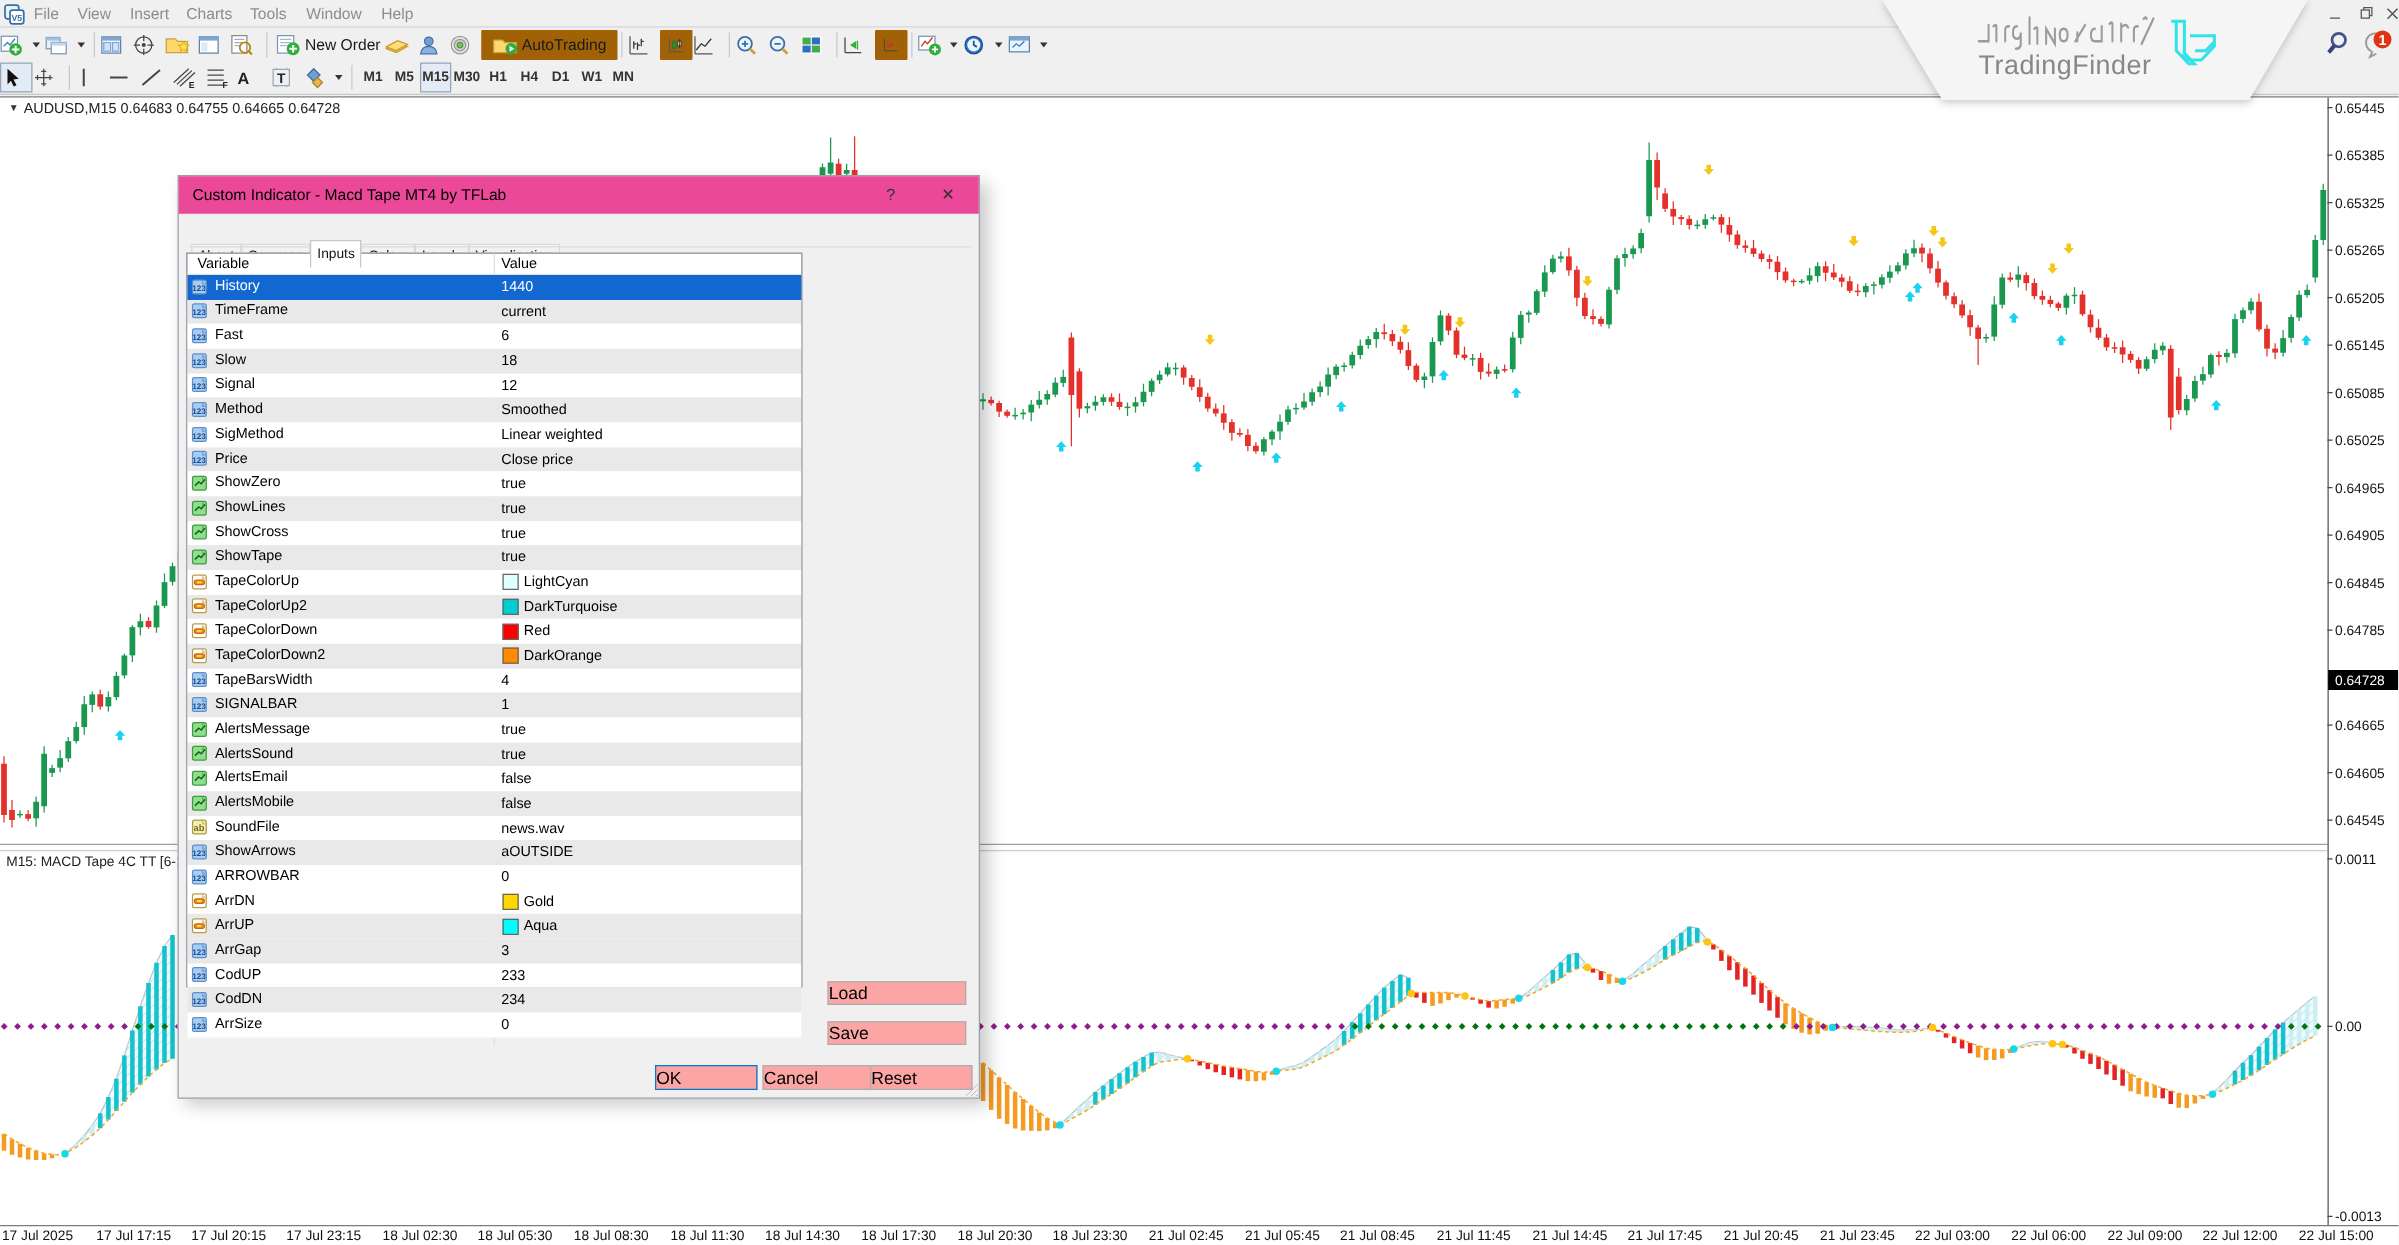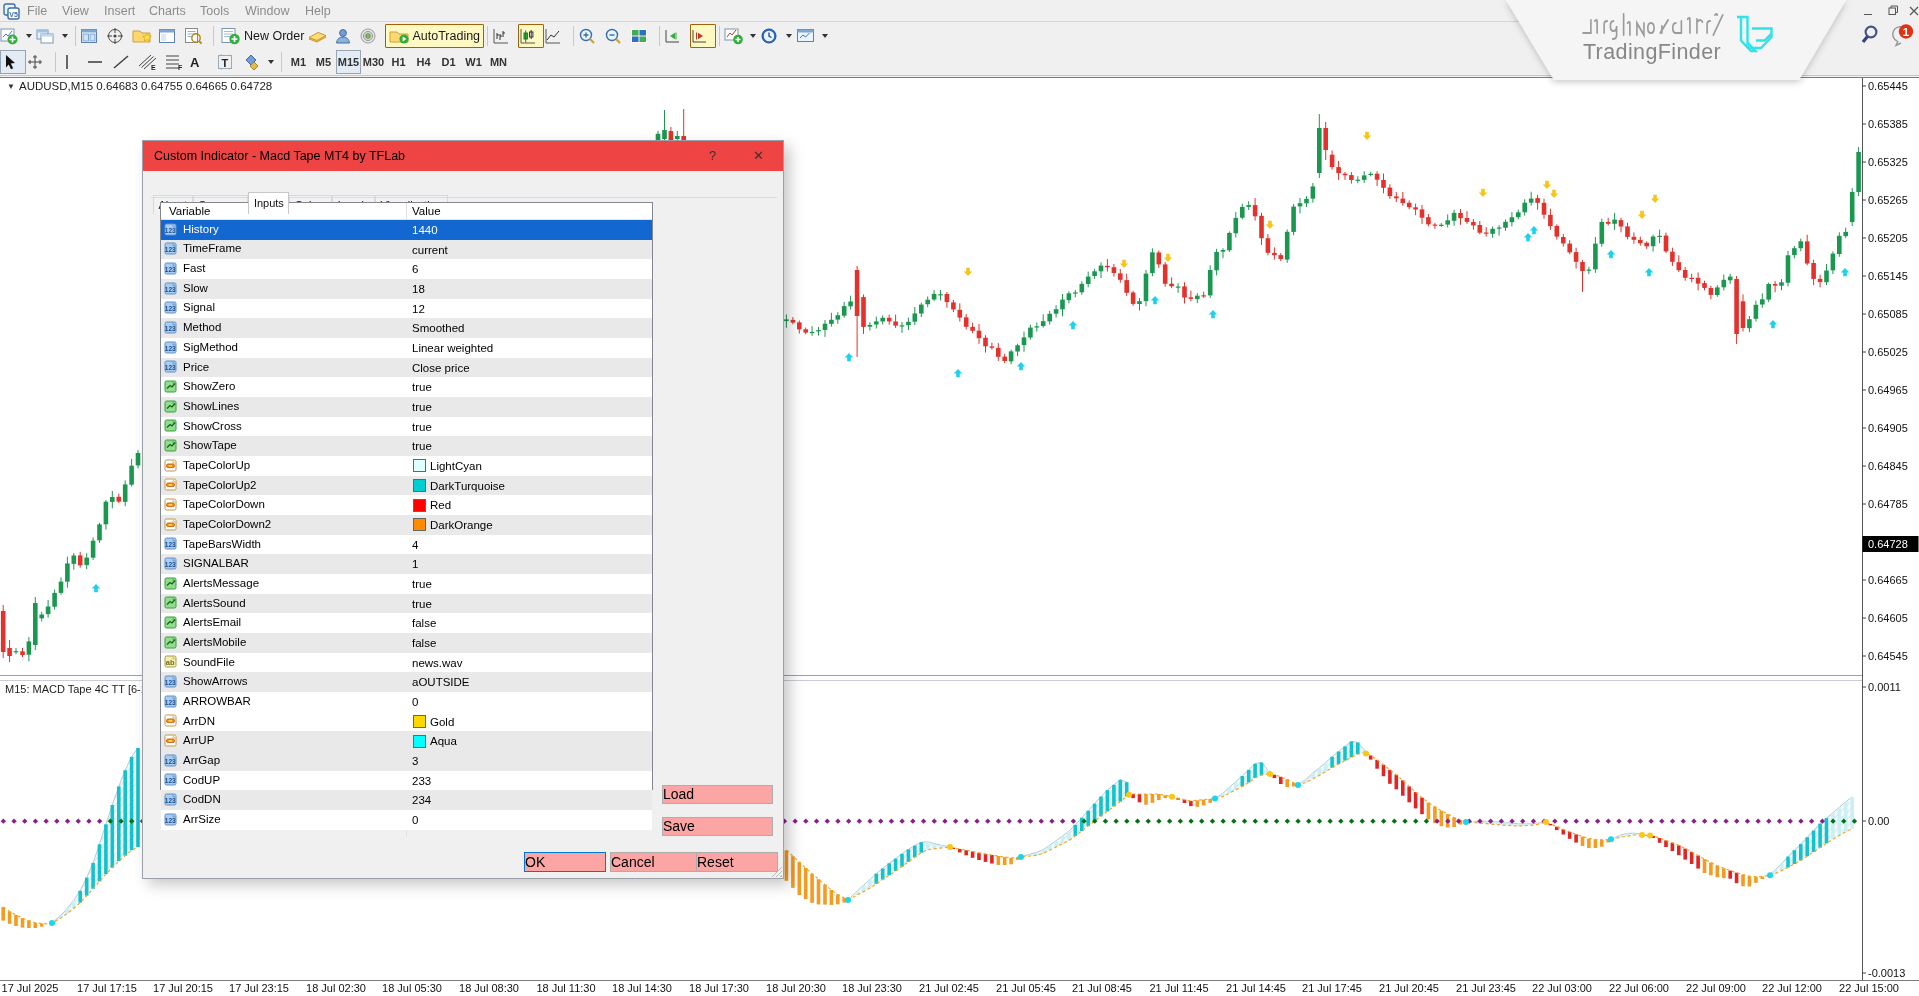--- a/index.html
+++ b/index.html
@@ -6,47 +6,47 @@
 
 #menubar{position:absolute;left:0;top:0;width:1626px;height:22px;background:#f0f0f0;border-bottom:1px solid #d5d5d5}
 #menubar .mi{display:inline-block;font-size:12.5px;color:#8c8c8c;line-height:22px;position:absolute;top:0}
 #mticon{position:absolute;left:3px;top:3px}
 
 #tb1{position:absolute;left:0;top:23px;width:1919px;height:26px;background:#f0f0f0}
 #tb2{position:absolute;left:0;top:49px;width:1919px;height:27px;background:#f0f0f0;border-bottom:1px solid #c8c8c8}
 .tb{display:inline-flex;align-items:center;justify-content:space-between;width:26px;height:24px;vertical-align:top;margin-top:1px}
 .tb.txt{width:auto;padding:0 3px}
 .tb .lbl{font-size:12.5px;color:#1a1a1a;margin-left:3px}
-.tb.sunk{border:1px solid #a16207;background:#fef9c3;border-radius:1px}
+.tb.sunk{border:6px solid #a16207;background:#a16207;border-radius:1px}
 .tb.chk{border:1px solid #96a5b5;background:#e3ecf5}
 .crt{display:inline-block;width:0;height:0;border-left:3.5px solid transparent;border-right:3.5px solid transparent;border-top:4px solid #333;margin:11px 4px 0 0;vertical-align:top}
 .tsep{display:inline-block;width:1px;height:20px;background:#c9c9c9;margin:3px 4px 0 3px;vertical-align:top}
 .tfb{display:inline-block;width:25px;height:22px;margin-top:2px;font-size:11px;font-weight:bold;color:#333;text-align:center;line-height:22px;vertical-align:top}
 .tfb.sunk{border:1px solid #96a5b5;background:#e3ecf5;height:24px;line-height:23px;margin-top:1px}
 
 .banner{position:absolute;left:1440px;top:0}
 .btxt{font:21.5px "Liberation Sans",sans-serif;fill:#878787;letter-spacing:0.4px}
 .winbtns{position:absolute;left:1862px;top:2px}
 .tricons{position:absolute;left:1845px;top:22px}
 
 #chart{position:absolute;left:0;top:0}
 .ax{font:11px "Liberation Sans",sans-serif;fill:#111}
 .ttl{font:11.5px "Liberation Sans",sans-serif;fill:#222}
 .ttl2{font:11px "Liberation Sans",sans-serif;fill:#222}
 
 #dlg{position:absolute;left:142px;top:140px;width:642px;height:739px;background:#f0f0f0;border:1px solid #9aa0a6;box-shadow:6px 6px 14px rgba(0,0,0,0.22)}
-#dlg .tbar{position:absolute;left:0;top:0;width:100%;height:30px;background:#ef4444}
+#dlg .tbar{position:absolute;left:0;top:0;width:100%;height:30px;background:#ec4899}
 #dlg .tbar .t{position:absolute;left:11px;top:8px;font-size:12.5px;color:#000}
 #dlg .tbar .q{position:absolute;left:566px;top:7px;font-size:13px;color:#333}
 #dlg .tbar .x{position:absolute;left:610px;top:7px;font-size:13px;color:#333}
 .tabs{position:absolute;left:10px;top:33px;height:22px}
 .tab{display:inline-block;height:19px;margin-top:3px;padding:0 4.5px;font-size:11px;color:#111;line-height:19px;background:#f2f2f2;border:1px solid #d9d9d9;border-bottom:none;vertical-align:bottom}
 .tab.on{background:#fff;height:22px;margin-top:18px;line-height:21px;border-color:#c8c8c8;position:relative;z-index:2}
 .tabline{position:absolute;left:8px;top:55.5px;width:626px;height:1px;background:#dcdcdc}
-#tbl{position:absolute;left:17px;top:61px;width:493px;height:588px;background:#fff;border:1px solid #828790}
+#tbl{position:absolute;left:6px;top:61px;width:493px;height:588px;background:#fff;border:1px solid #828790}
 #tbl .hdr{height:17px;border-bottom:1px solid #e3e3e3}
 #tbl .hdr .h1,#tbl .hdr .h2{font-size:11.5px;color:#000;position:absolute;top:2px}
 #tbl .hdr .h1{left:8px}
 #tbl .hdr .h2{left:251px}
 #tbl .vdiv{position:absolute;left:244.5px;top:0;width:1px;height:634px;background:#e0e0e0}
 .row{position:relative;height:19.68px;font-size:11.5px;color:#000}
 .row .c1{position:absolute;left:0;top:0;width:244px;height:100%}
 .row .c2{position:absolute;left:245px;top:0;right:0;height:100%;display:flex;align-items:center}
 .row .nm{position:absolute;left:22px;top:2.8px}
 .row .ri{position:absolute;left:3px;top:2.5px}

